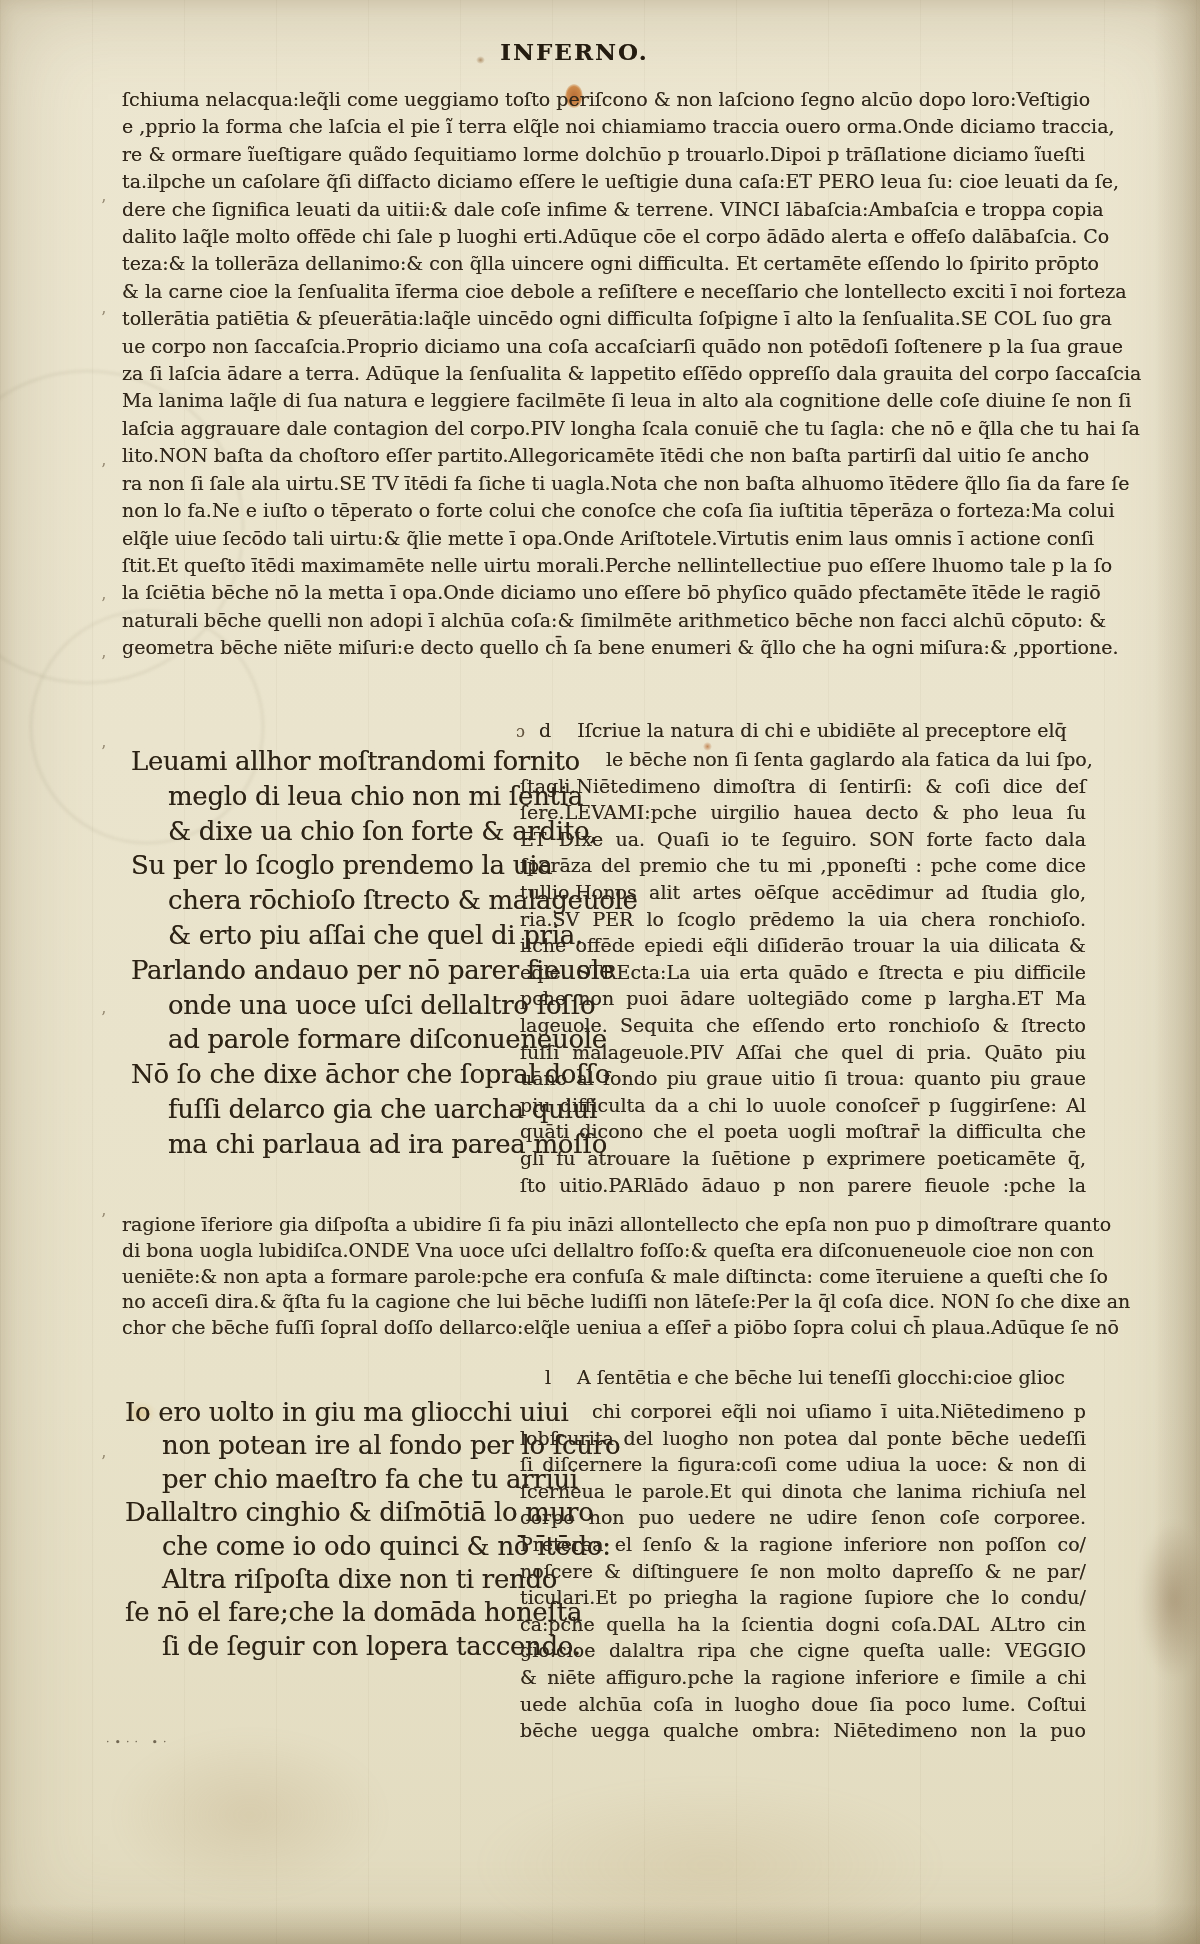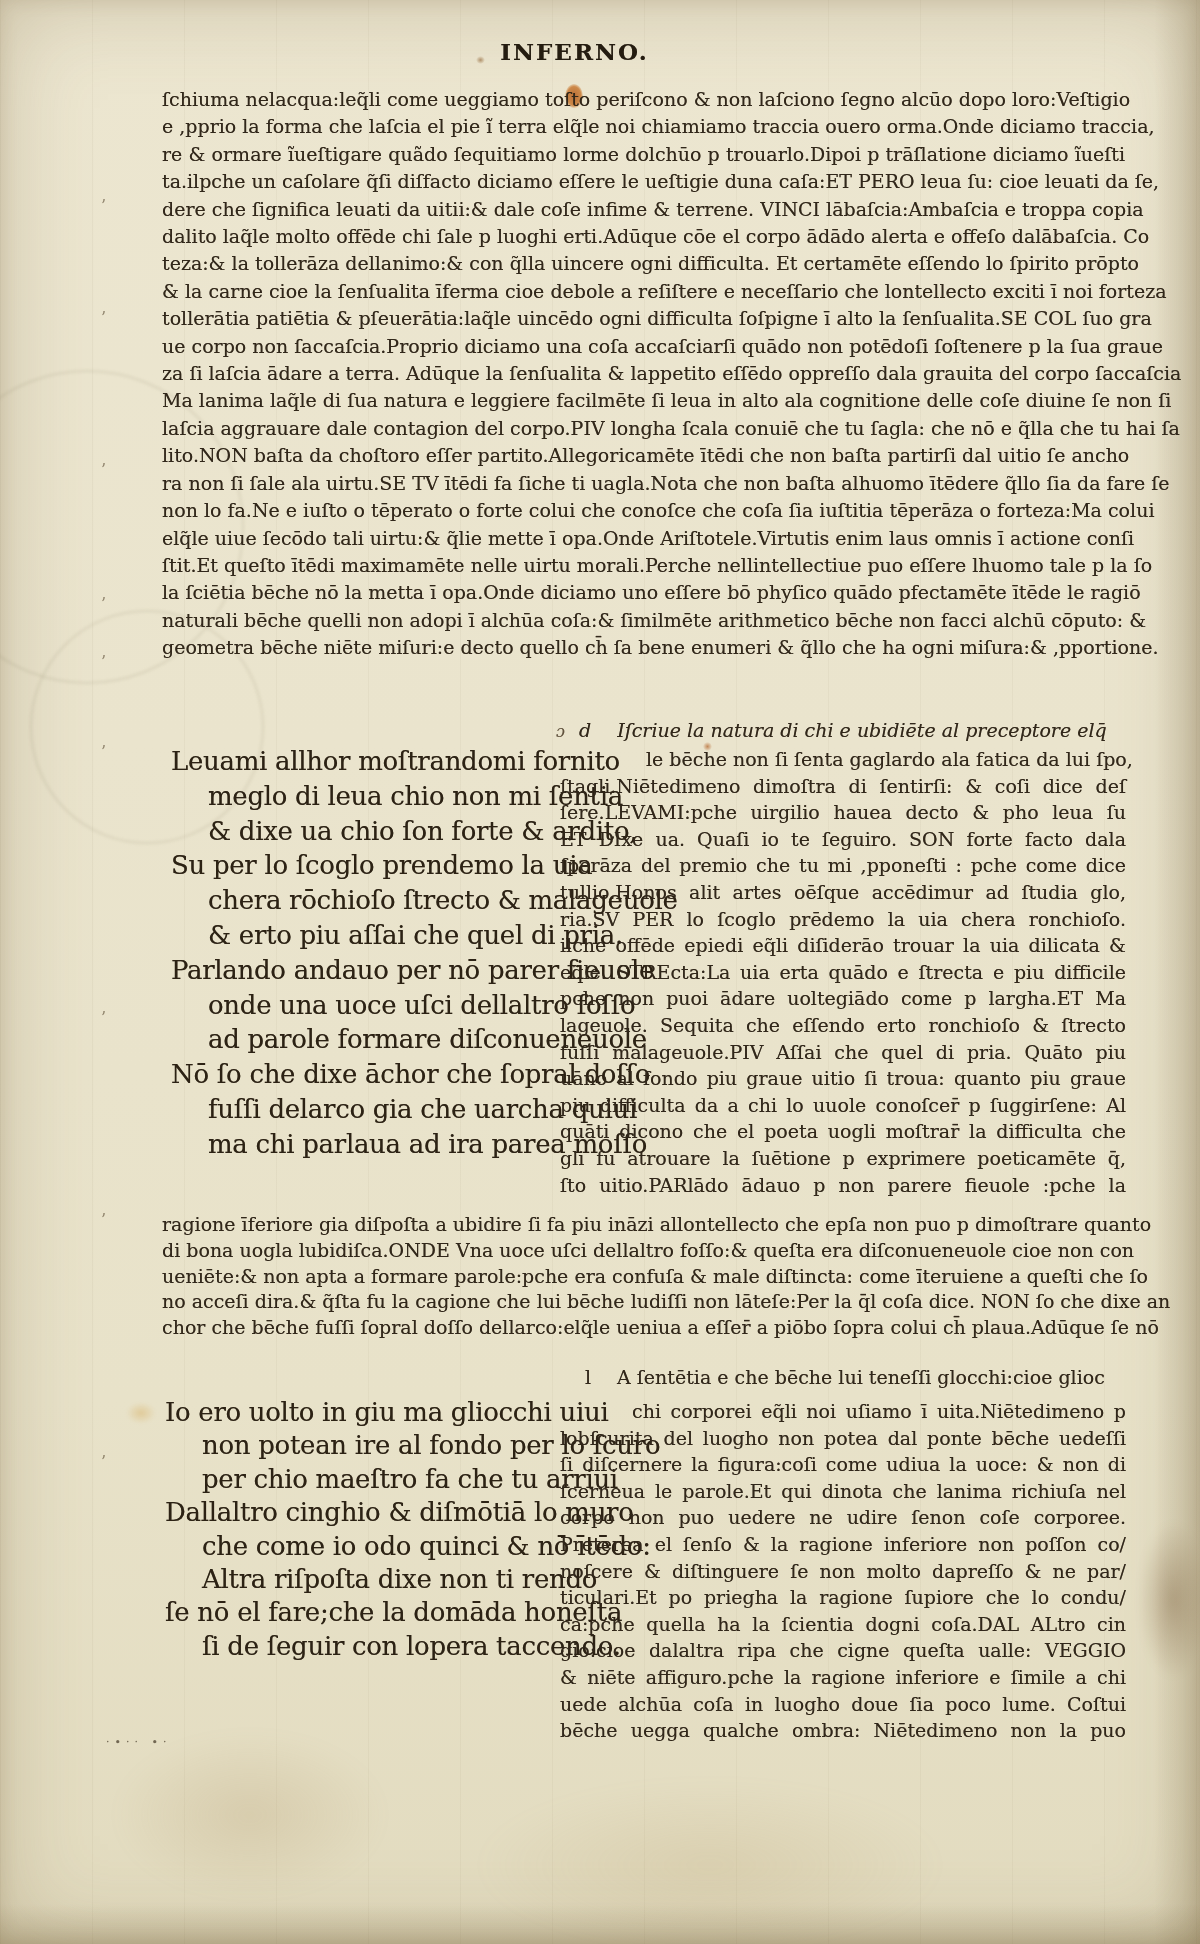--- a/index.html
+++ b/index.html
@@ -12,37 +12,37 @@
   }
   
   .page::before{
     content:"";position:absolute;inset:0;pointer-events:none;
     background:repeating-linear-gradient(90deg,rgba(110,95,60,.05) 0 1px,transparent 1px 92px);
   }
   .header{
     position:absolute;top:38px;left:0;width:1149px;text-align:center;
     font-size:23px;letter-spacing:2px;color:#241c10;font-weight:bold;
   }
-  .block,.col,.verse,.lemma{position:absolute;margin-left:40px;}
+  .block,.col,.verse,.lemma{position:absolute;}
   .block{left:122px;width:963px;font-size:19px;}
   .block .tline,.col .tline{text-align:justify;text-align-last:justify;white-space:nowrap;}
   .top-block{top:86px;line-height:27.4px;}
   .mid-block{top:1212px;line-height:25.8px;}
   .col{left:520px;width:566px;font-size:19px;line-height:26.6px;}
   .col1{top:746px;}
   .col2{top:1398px;}
   .col1 .tline:first-child{padding-left:86px;}
   .col2 .tline:first-child{padding-left:72px;}
   .verse{font-size:26px;letter-spacing:-.3px;color:#2c2214;}
   .verse1{top:744px;left:131px;width:420px;line-height:34.8px;}
   .verse2{top:1396px;left:125px;width:420px;line-height:33.4px;}
   .verse .tline{padding-left:37px;white-space:nowrap;}
   .verse .tline:nth-child(3n+1){padding-left:0;}
   .lemma{font-size:19px;white-space:nowrap;color:#31271a;}
-  .lemma1{top:719px;left:516px;width:570px;font-style:italic;}
+  .lemma1{top:719px;left:516px;width:570px;}
   .lemma2{top:1366px;left:545px;width:545px;}
   .lemma .pmark{color:rgba(80,62,38,.65);font-size:16px;padding-right:14px;}
   .lemma .lletter{padding-right:26px;}
   .ink{text-shadow:0 0 .5px rgba(49,39,26,.55);}
   
   .mgm{position:absolute;left:101px;font-size:16px;color:rgba(70,52,30,.55);}
   .botmarks{position:absolute;top:1736px;left:106px;font-size:11px;letter-spacing:5px;color:rgba(50,38,22,.65);}
   
   .stain{position:absolute;border-radius:50%;pointer-events:none;}
   .st-rust-top{left:565px;top:84px;width:18px;height:24px;background:radial-gradient(#b05a1d 0%,#c97a33 55%,transparent 75%);opacity:.85;filter:blur(.6px);}

